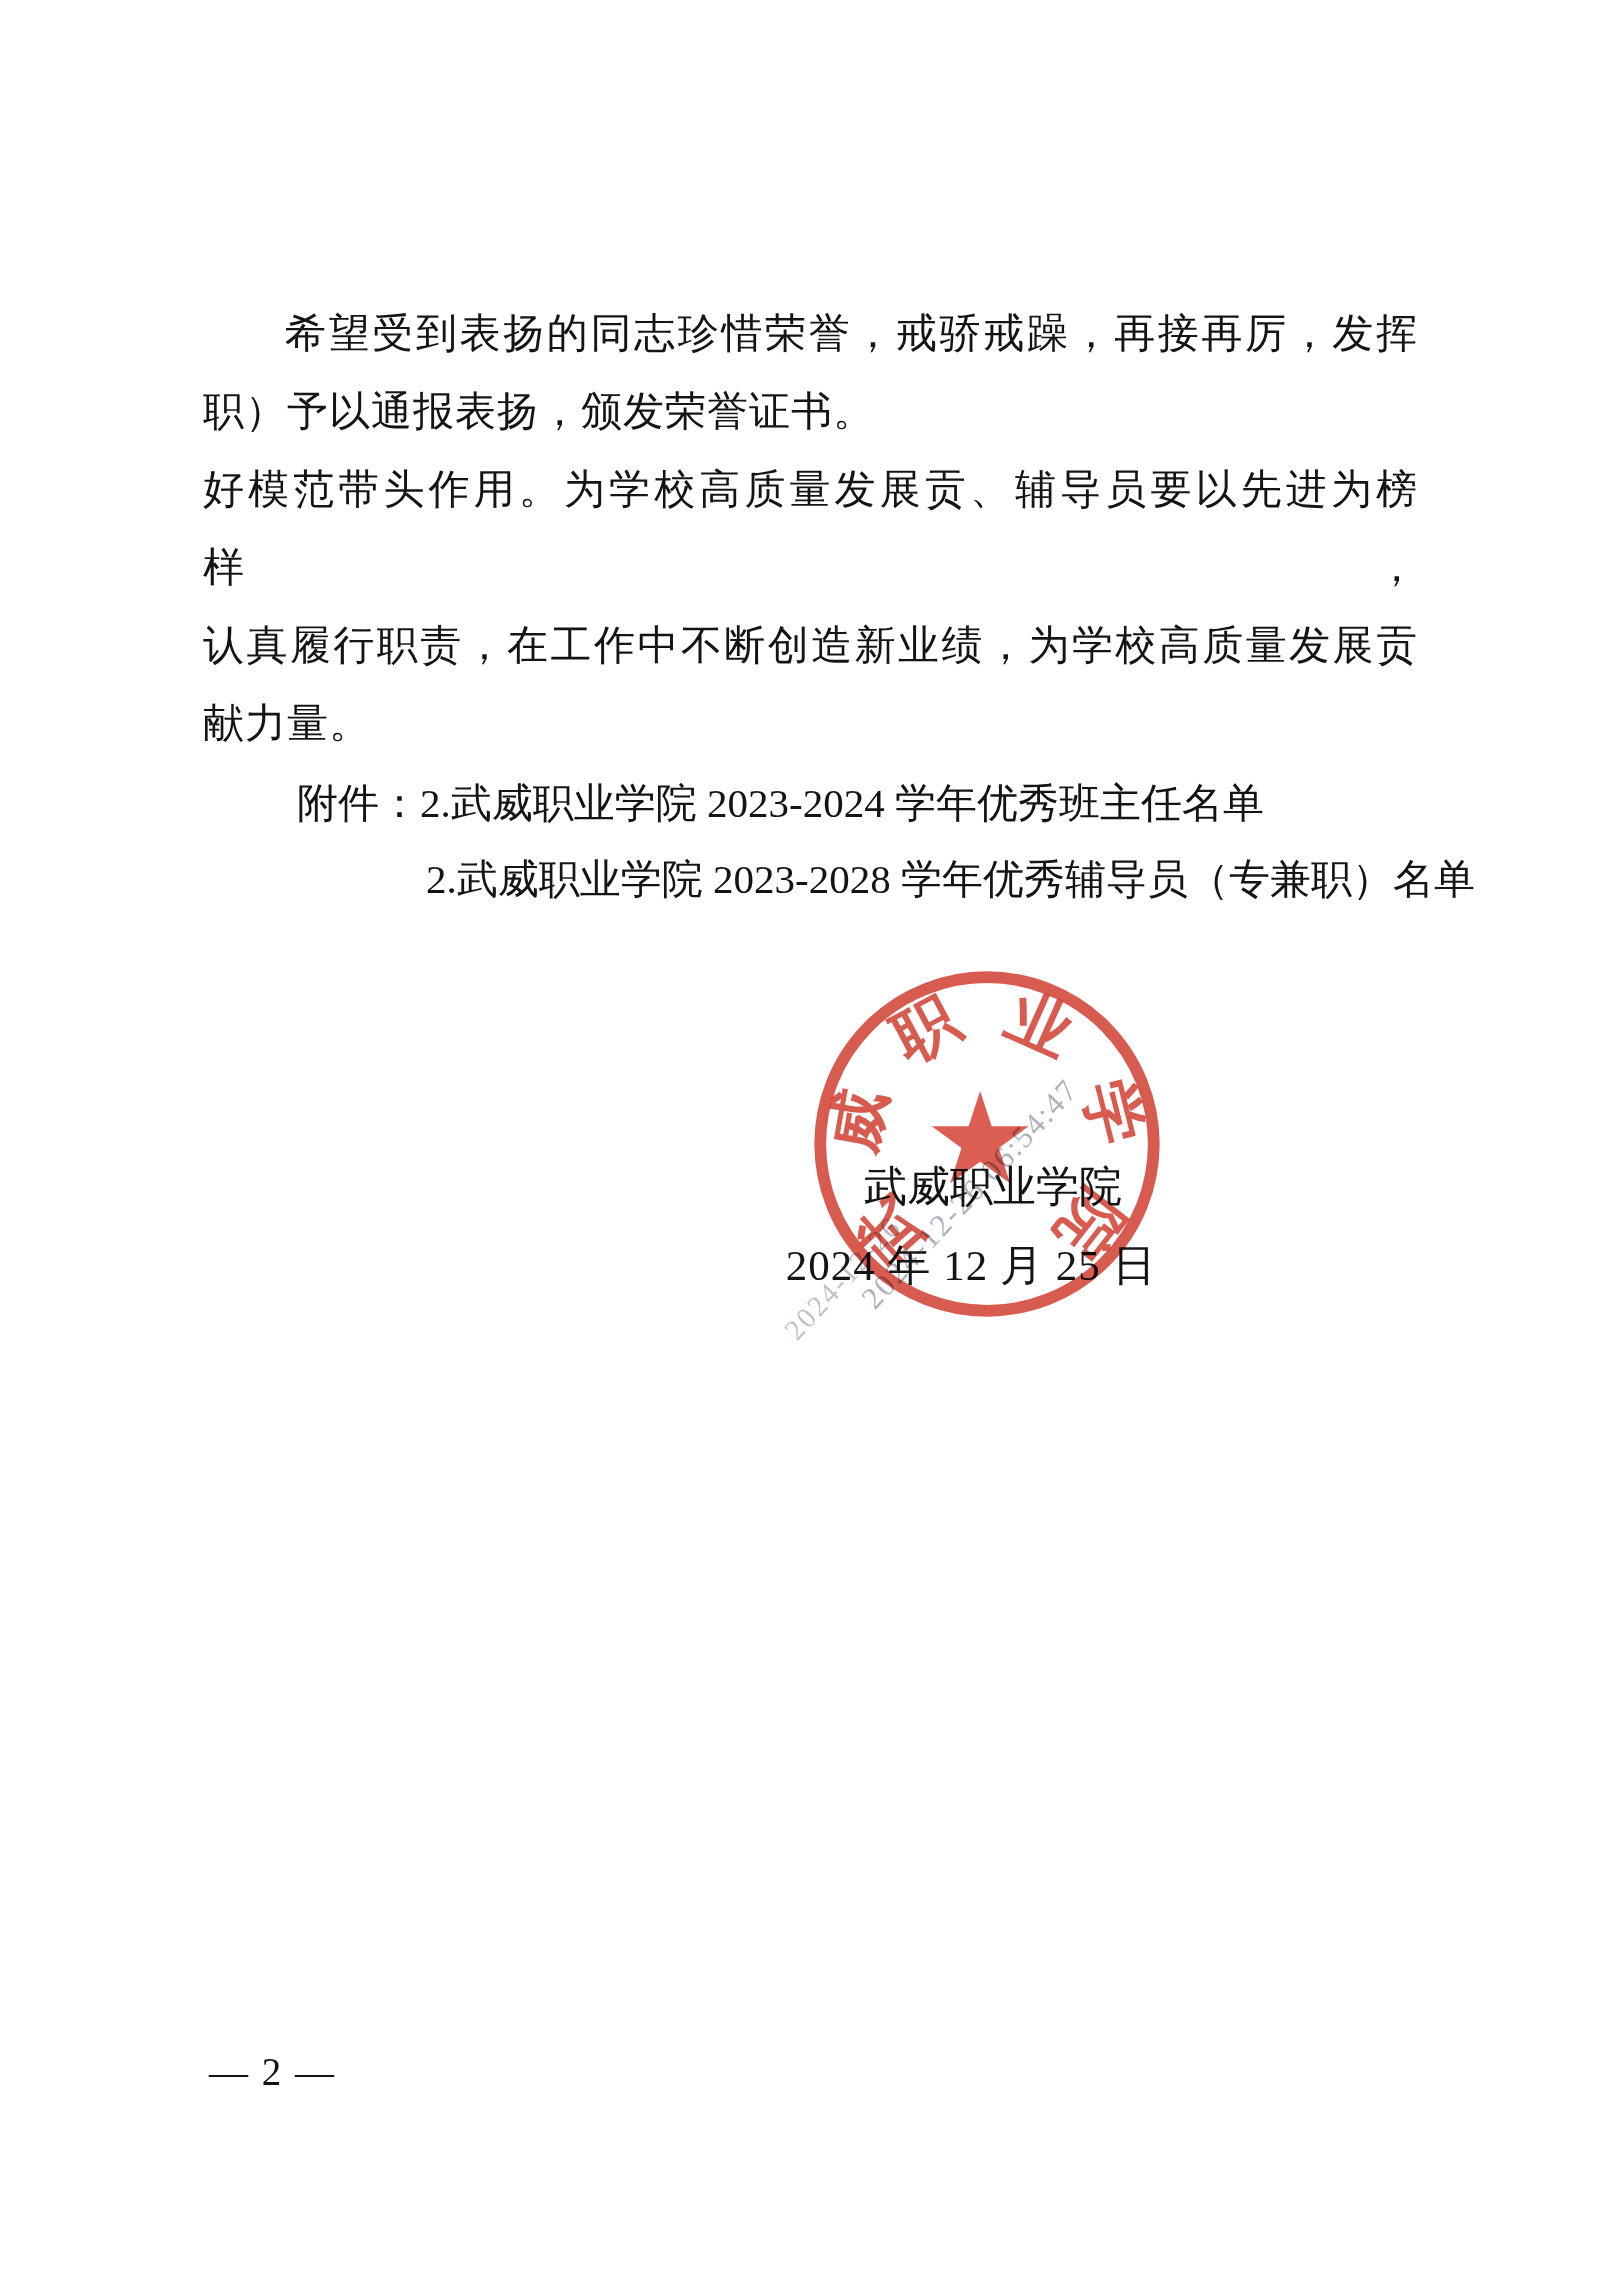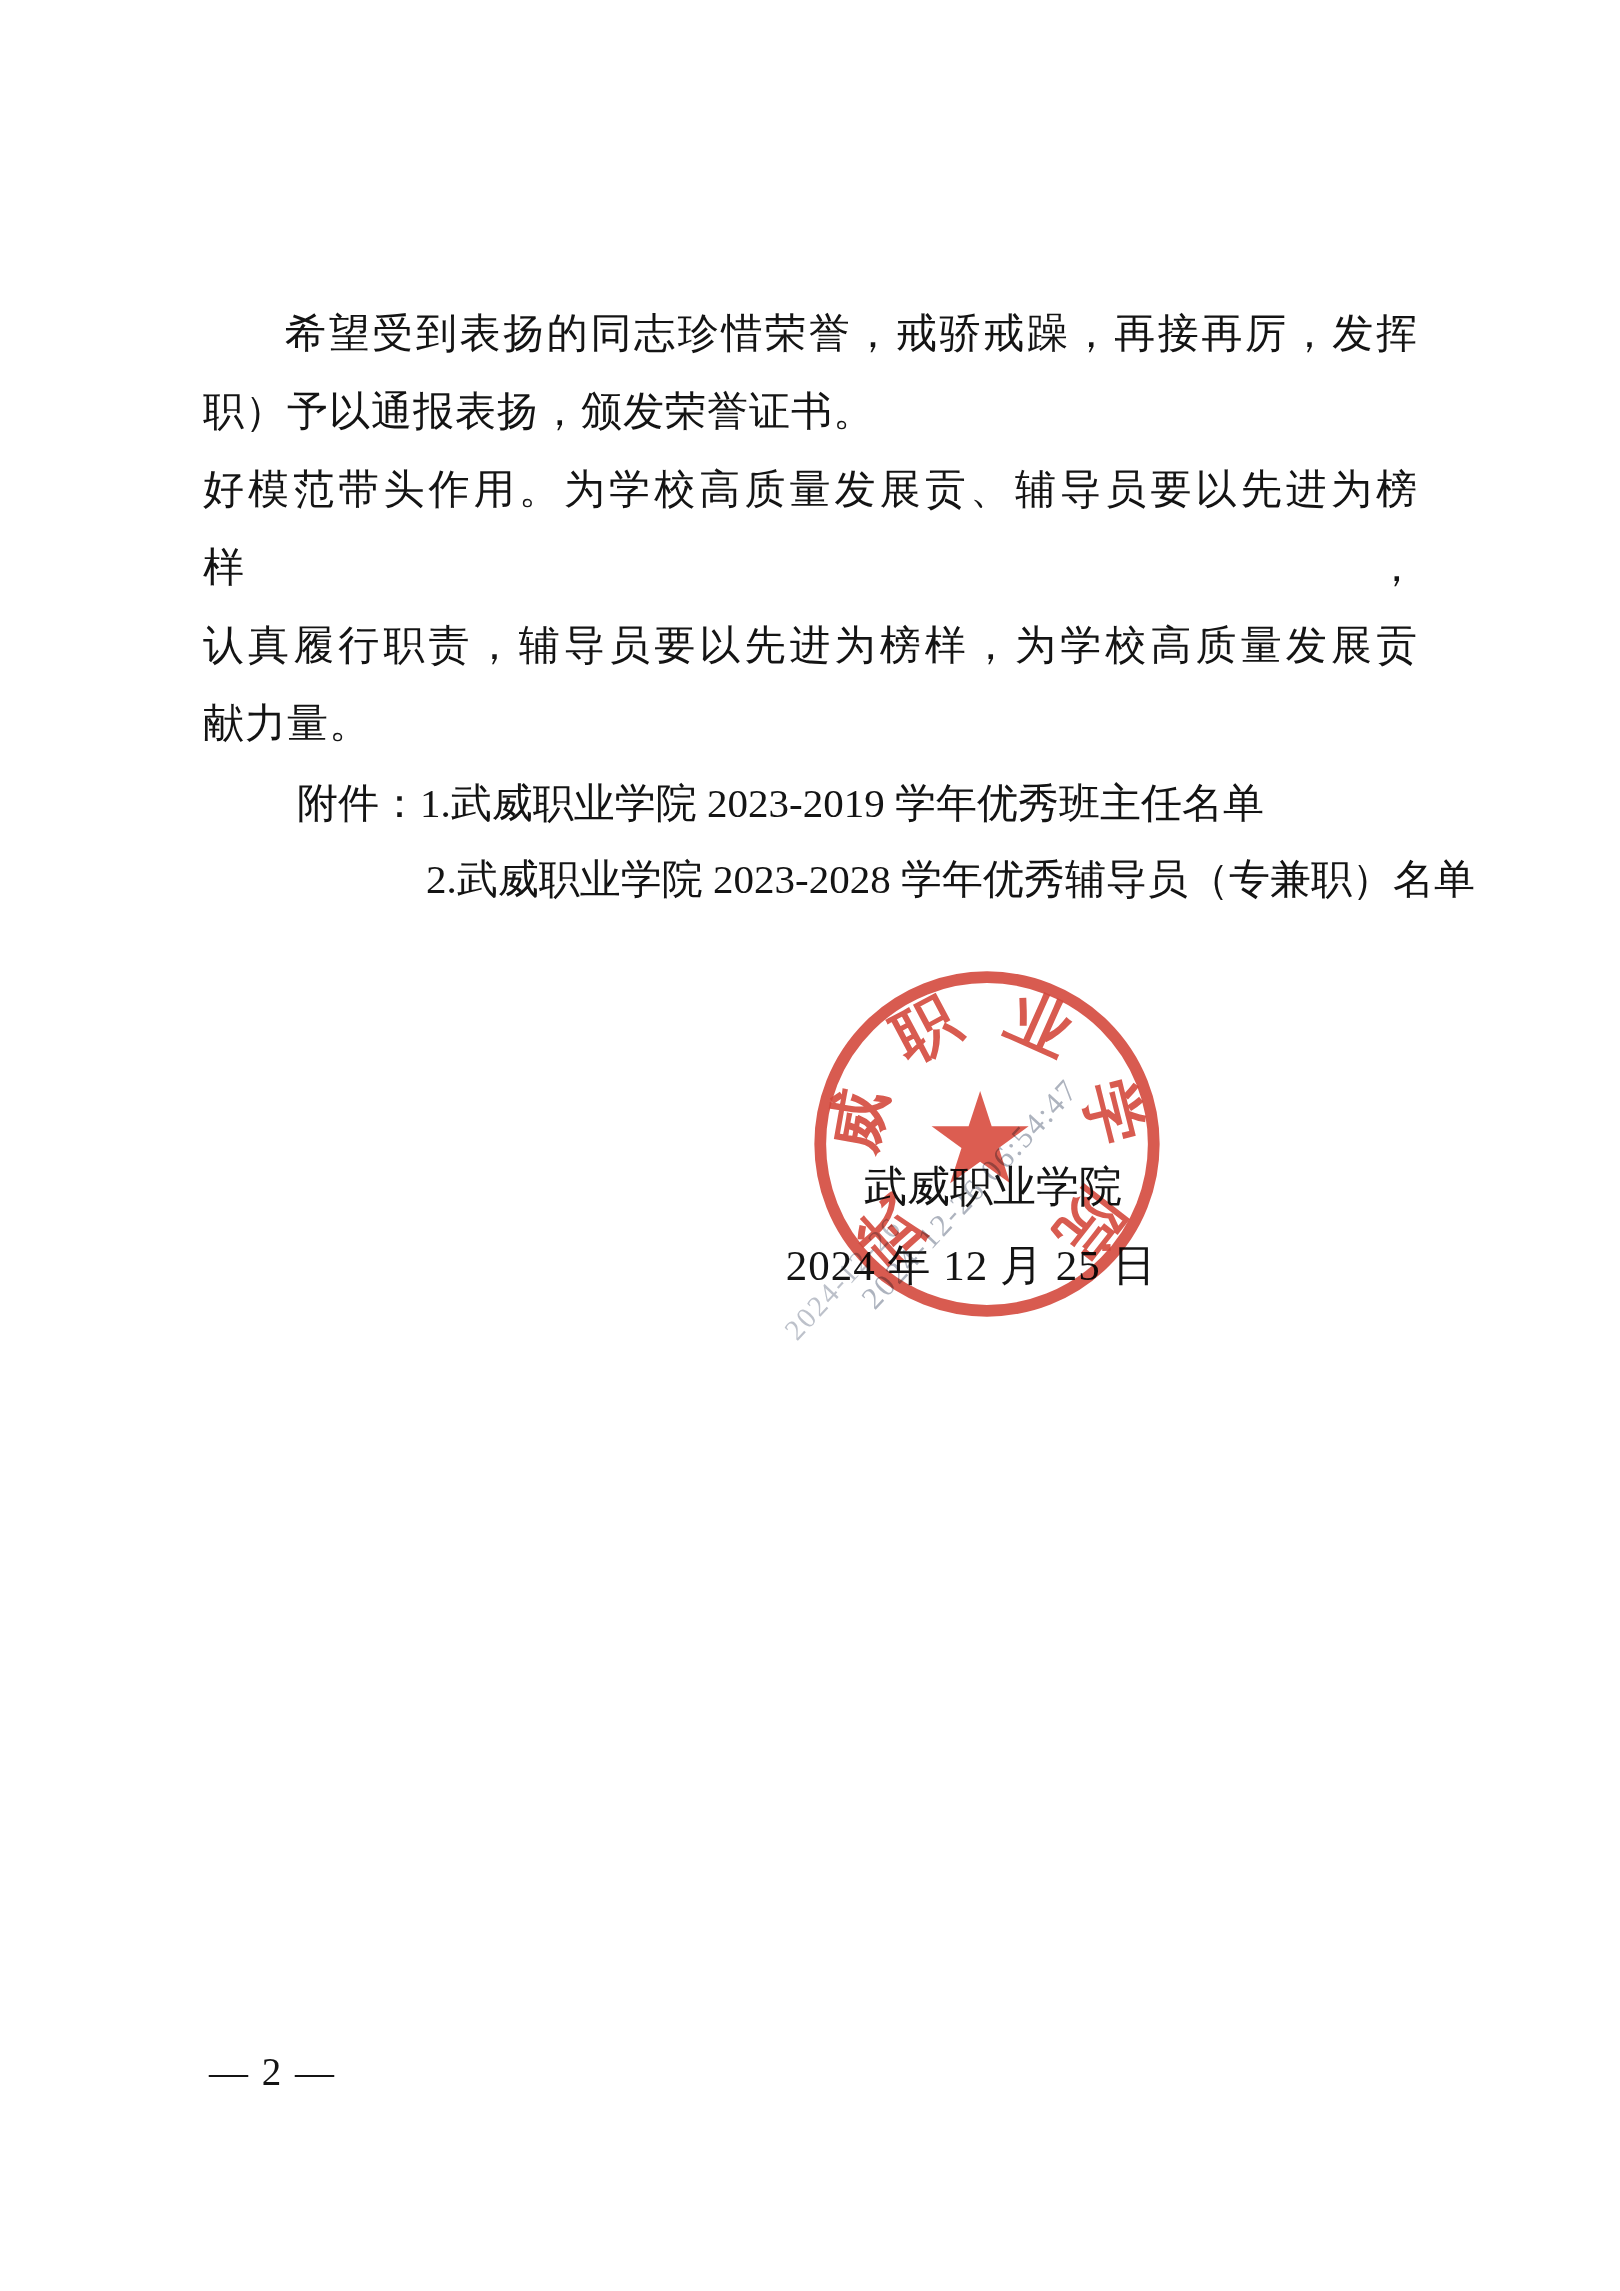--- a/index.html
+++ b/index.html
@@ -84,27 +84,27 @@
 </style>
 </head>
 <body>
 
 <div class="page">
 
   <div class="doc-body">
     <div class="doc-line justify indent">希望受到表扬的同志珍惜荣誉，戒骄戒躁，再接再厉，发挥</div>
     <div class="doc-line">职）予以通报表扬，颁发荣誉证书。</div>
     <div class="doc-line justify">好模范带头作用。为学校高质量发展贡、辅导员要以先进为榜样，</div>
-    <div class="doc-line justify">认真履行职责，辅导员要以先进为榜样，为学校高质量发展贡</div>
+    <div class="doc-line justify">认真履行职责，在工作中不断创造新业绩，为学校高质量发展贡</div>
     <div class="doc-line">献力量。</div>
   </div>
 
   <div class="attachments">
     <div class="attach-line1">
-      <span>附件：</span><span>1.武威职业学院 2023-2019 学年优秀班主任名单</span>
+      <span>附件：</span><span>2.武威职业学院 2023-2024 学年优秀班主任名单</span>
     </div>
     <div class="attach-line2">
       <span>2.武威职业学院 2023-2028 学年优秀辅导员（专兼职）名单</span>
     </div>
   </div>
 
   <div class="stamp-watermark wm2">2024-12-26</div>
   <div class="stamp-watermark wm1">2024-12-26 06:54:47</div>
 
   <div class="sign-block">武威职业学院</div>

